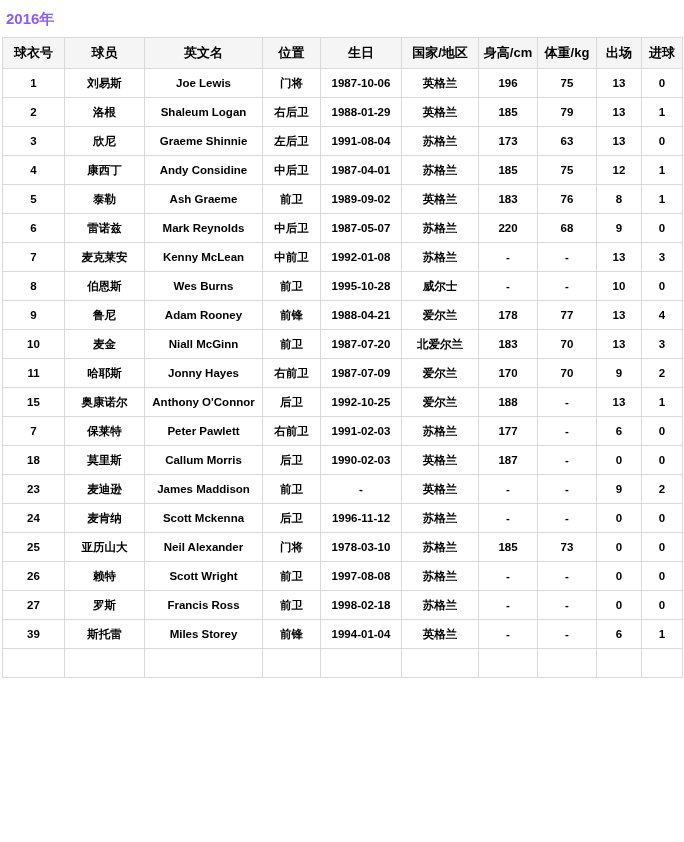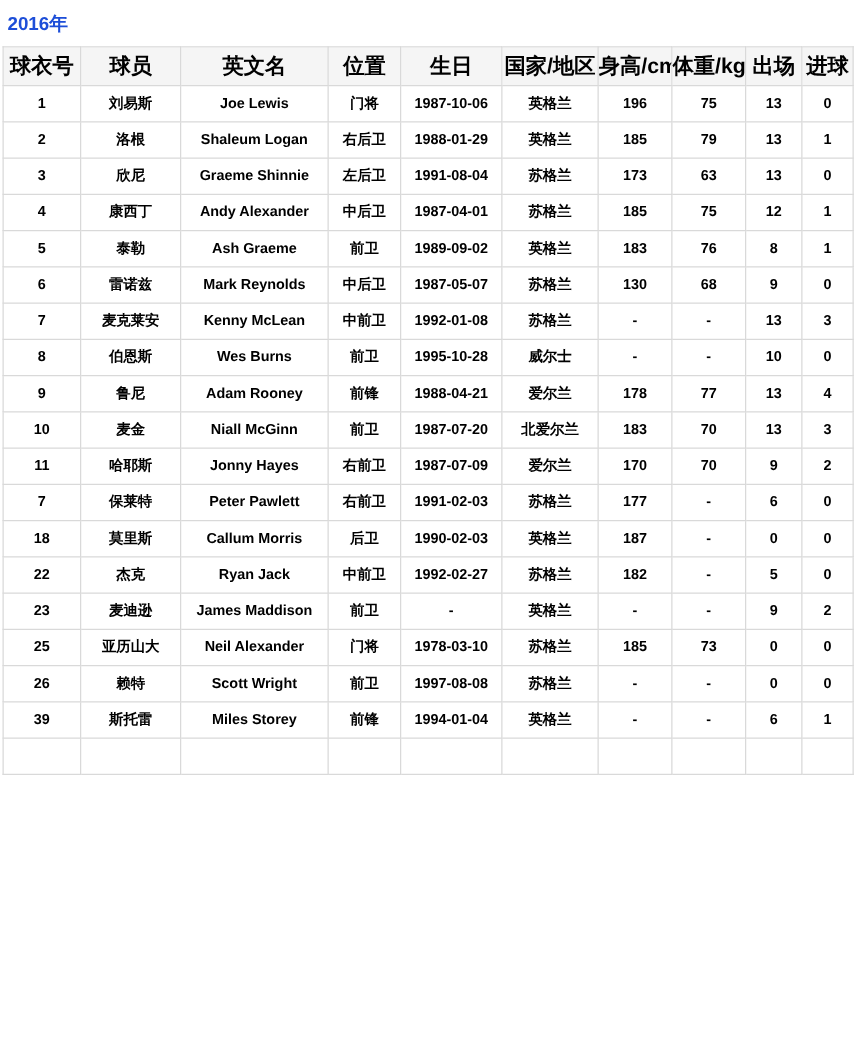--- a/index.html
+++ b/index.html
@@ -16,21 +16,21 @@
   }
   .page {
     width: 684px;
     box-sizing: border-box;
     padding: 8px 0 0 0;
   }
   .page-title {
     font-size: 15px;
     font-weight: bold;
     margin: 2px 0 8px 6px;
-    color: #1d4ed8;
+    color: #8b5cf6;
   }
   table.roster {
     border-collapse: collapse;
     width: 680px;
     margin: 0 0 0 2px;
     table-layout: fixed;
   }
   table.roster th, table.roster td {
     border: 1px solid #d9d9d9;
     font-size: 11.5px;
@@ -40,21 +40,21 @@
     height: 28px;
     line-height: 28px;
     overflow: hidden;
     white-space: nowrap;
   }
   table.roster thead th {
     background: #f5f5f5;
     font-weight: bold;
     height: 30px;
     line-height: 30px;
-    font-size: 17px;
+    font-size: 13px;
   }
   table.roster tbody td {
     background: #ffffff;
     font-weight: bold;
   }
   
   col.c0 { width: 62px; }
   col.c1 { width: 80px; }
   col.c2 { width: 118px; }
   col.c3 { width: 58px; }
@@ -140,21 +140,21 @@
           <td>1991-08-04</td>
           <td>苏格兰</td>
           <td>173</td>
           <td>63</td>
           <td>13</td>
           <td>0</td>
         </tr>
         <tr>
           <td>4</td>
           <td>康西丁</td>
-          <td>Andy Alexander</td>
+          <td>Andy Considine</td>
           <td>中后卫</td>
           <td>1987-04-01</td>
           <td>苏格兰</td>
           <td>185</td>
           <td>75</td>
           <td>12</td>
           <td>1</td>
         </tr>
         <tr>
           <td>5</td>
@@ -168,21 +168,21 @@
           <td>8</td>
           <td>1</td>
         </tr>
         <tr>
           <td>6</td>
           <td>雷诺兹</td>
           <td>Mark Reynolds</td>
           <td>中后卫</td>
           <td>1987-05-07</td>
           <td>苏格兰</td>
-          <td>130</td>
+          <td>220</td>
           <td>68</td>
           <td>9</td>
           <td>0</td>
         </tr>
         <tr>
           <td>7</td>
           <td>麦克莱安</td>
           <td>Kenny McLean</td>
           <td>中前卫</td>
           <td>1992-01-08</td>
@@ -234,20 +234,32 @@
           <td>Jonny Hayes</td>
           <td>右前卫</td>
           <td>1987-07-09</td>
           <td>爱尔兰</td>
           <td>170</td>
           <td>70</td>
           <td>9</td>
           <td>2</td>
         </tr>
         <tr>
+          <td>15</td>
+          <td>奥康诺尔</td>
+          <td>Anthony O'Connor</td>
+          <td>后卫</td>
+          <td>1992-10-25</td>
+          <td>爱尔兰</td>
+          <td>188</td>
+          <td>-</td>
+          <td>13</td>
+          <td>1</td>
+        </tr>
+        <tr>
           <td>7</td>
           <td>保莱特</td>
           <td>Peter Pawlett</td>
           <td>右前卫</td>
           <td>1991-02-03</td>
           <td>苏格兰</td>
           <td>177</td>
           <td>-</td>
           <td>6</td>
           <td>0</td>
@@ -258,61 +270,73 @@
           <td>Callum Morris</td>
           <td>后卫</td>
           <td>1990-02-03</td>
           <td>英格兰</td>
           <td>187</td>
           <td>-</td>
           <td>0</td>
           <td>0</td>
         </tr>
         <tr>
-          <td>22</td>
-          <td>杰克</td>
-          <td>Ryan Jack</td>
-          <td>中前卫</td>
-          <td>1992-02-27</td>
-          <td>苏格兰</td>
-          <td>182</td>
-          <td>-</td>
-          <td>5</td>
-          <td>0</td>
-        </tr>
-        <tr>
           <td>23</td>
           <td>麦迪逊</td>
           <td>James Maddison</td>
           <td>前卫</td>
           <td>-</td>
           <td>英格兰</td>
           <td>-</td>
           <td>-</td>
           <td>9</td>
           <td>2</td>
+        </tr>
+        <tr>
+          <td>24</td>
+          <td>麦肯纳</td>
+          <td>Scott Mckenna</td>
+          <td>后卫</td>
+          <td>1996-11-12</td>
+          <td>苏格兰</td>
+          <td>-</td>
+          <td>-</td>
+          <td>0</td>
+          <td>0</td>
         </tr>
         <tr>
           <td>25</td>
           <td>亚历山大</td>
           <td>Neil Alexander</td>
           <td>门将</td>
           <td>1978-03-10</td>
           <td>苏格兰</td>
           <td>185</td>
           <td>73</td>
           <td>0</td>
           <td>0</td>
         </tr>
         <tr>
           <td>26</td>
           <td>赖特</td>
           <td>Scott Wright</td>
           <td>前卫</td>
           <td>1997-08-08</td>
+          <td>苏格兰</td>
+          <td>-</td>
+          <td>-</td>
+          <td>0</td>
+          <td>0</td>
+        </tr>
+        <tr>
+          <td>27</td>
+          <td>罗斯</td>
+          <td>Francis Ross</td>
+          <td>前卫</td>
+          <td>1998-02-18</td>
           <td>苏格兰</td>
           <td>-</td>
           <td>-</td>
           <td>0</td>
           <td>0</td>
         </tr>
         <tr>
           <td>39</td>
           <td>斯托雷</td>
           <td>Miles Storey</td>

